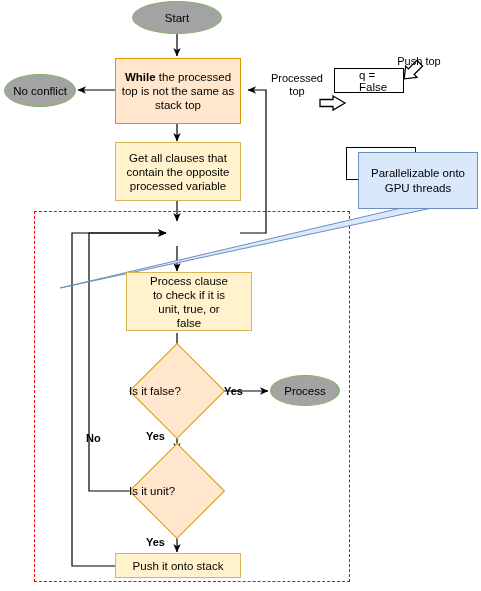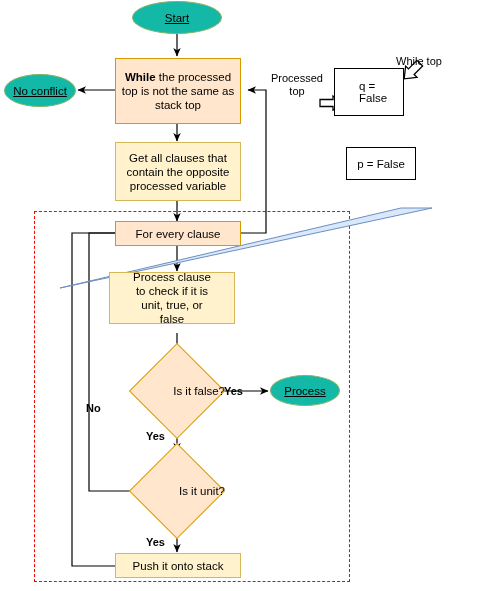--- a/index.html
+++ b/index.html
@@ -39,23 +39,22 @@
   .proc {
     border: 1px solid #d79b00;
     background: #ffe6cc;
   }
   .proc-light {
     border: 1px solid #d6b656;
     background: #fff2cc;
   }
   .term {
     border: 1px solid #82b366;
-    background: #14b8a6;
+    background: #a3a3a3;
     border-radius: 50%;
-    text-decoration: underline;
   }
   .diamond-wrap {
     position: absolute;
   }
   .diamond-shape {
     position: absolute;
     left: 0; top: 0;
     width: 100%;
     height: 100%;
     background: #ffe6cc;
@@ -63,21 +62,21 @@
     box-sizing: border-box;
     transform: rotate(45deg);
   }
   .diamond-label {
     position: absolute;
     left: 0; top: 0;
     width: 100%;
     height: 100%;
     display: flex;
     align-items: center;
-    justify-content: flex-end;
+    justify-content: flex-start;
     font-size: 11.5px;
     color: #000;
     text-align: center;
   }
   .callout {
     position: absolute;
     box-sizing: border-box;
     border: 1px solid #6c8ebf;
     background: #dae8fc;
     display: flex;
@@ -185,25 +184,22 @@
   </div>
 
   <div class="node term" style="left:4px; top:74px; width:72px; height:33px;">
     <span>No conflict</span>
   </div>
 
   <div class="node proc-light" style="left:115px; top:142px; width:126px; height:59px; padding:2px 5px;">
     <span>Get all clauses that contain the opposite processed variable</span>
   </div>
 
-  <div class="node proc" style="left:115px; top:221px; width:126px; height:25px; padding:2px 5px;">
-    <span>For every clause</span>
-  </div>
-
-  <div class="node proc-light" style="left:109px; top:272px; width:126px; height:52px; padding:2px 23px;">
+
+  <div class="node proc-light" style="left:126px; top:272px; width:126px; height:59px; padding:2px 23px;">
     <span>Process clause to check if it is unit, true, or false</span>
   </div>
 
   <div class="diamond-wrap" style="left:129px; top:343px; width:96px; height:96px;">
     <div class="diamond-shape" style="width:68px; height:68px; left:14px; top:14px;"></div>
     <div class="diamond-label">
       <span>Is it false?</span>
     </div>
   </div>
 
@@ -223,39 +219,42 @@
   </div>
 
   <div class="edge-label" style="left:224px; top:385px;">
     <span>Yes</span>
   </div>
 
   <div class="edge-label" style="left:146px; top:430px;">
     <span>Yes</span>
   </div>
 
-  <div class="edge-label" style="left:86px; top:402px;">
+  <div class="edge-label" style="left:86px; top:432px;">
     <span>No</span>
   </div>
 
   <div class="edge-label" style="left:146px; top:536px;">
     <span>Yes</span>
   </div>
 
   <div class="plain-label" style="left:266px; top:59px; width:62px;">
     <span>Processed
 top</span>
   </div>
 
   <div class="plain-label" style="left:381px; top:42px; width:76px;">
-    <span>While top</span>
-  </div>
-
-  <div class="stack-cell" style="left:334px; top:68px; width:70px; height:48px;padding-left:24px;">
+    <span>Push top</span>
+  </div>
+
+  <div class="stack-cell" style="left:334px; top:68px; width:70px; height:25px;padding-left:24px;">
     <span>q = False</span>
   </div>
 
   <div class="stack-cell" style="left:346px; top:103px; width:70px; height:33px;margin-top:44px;">
     <span>p = False</span>
   </div>
 
+  <div class="callout" style="left:358px; top:152px; width:120px; height:57px; padding:2px 6px;">
+    <span>Parallelizable onto GPU threads</span>
+  </div>
 
 </div>
 
 </body></html>

